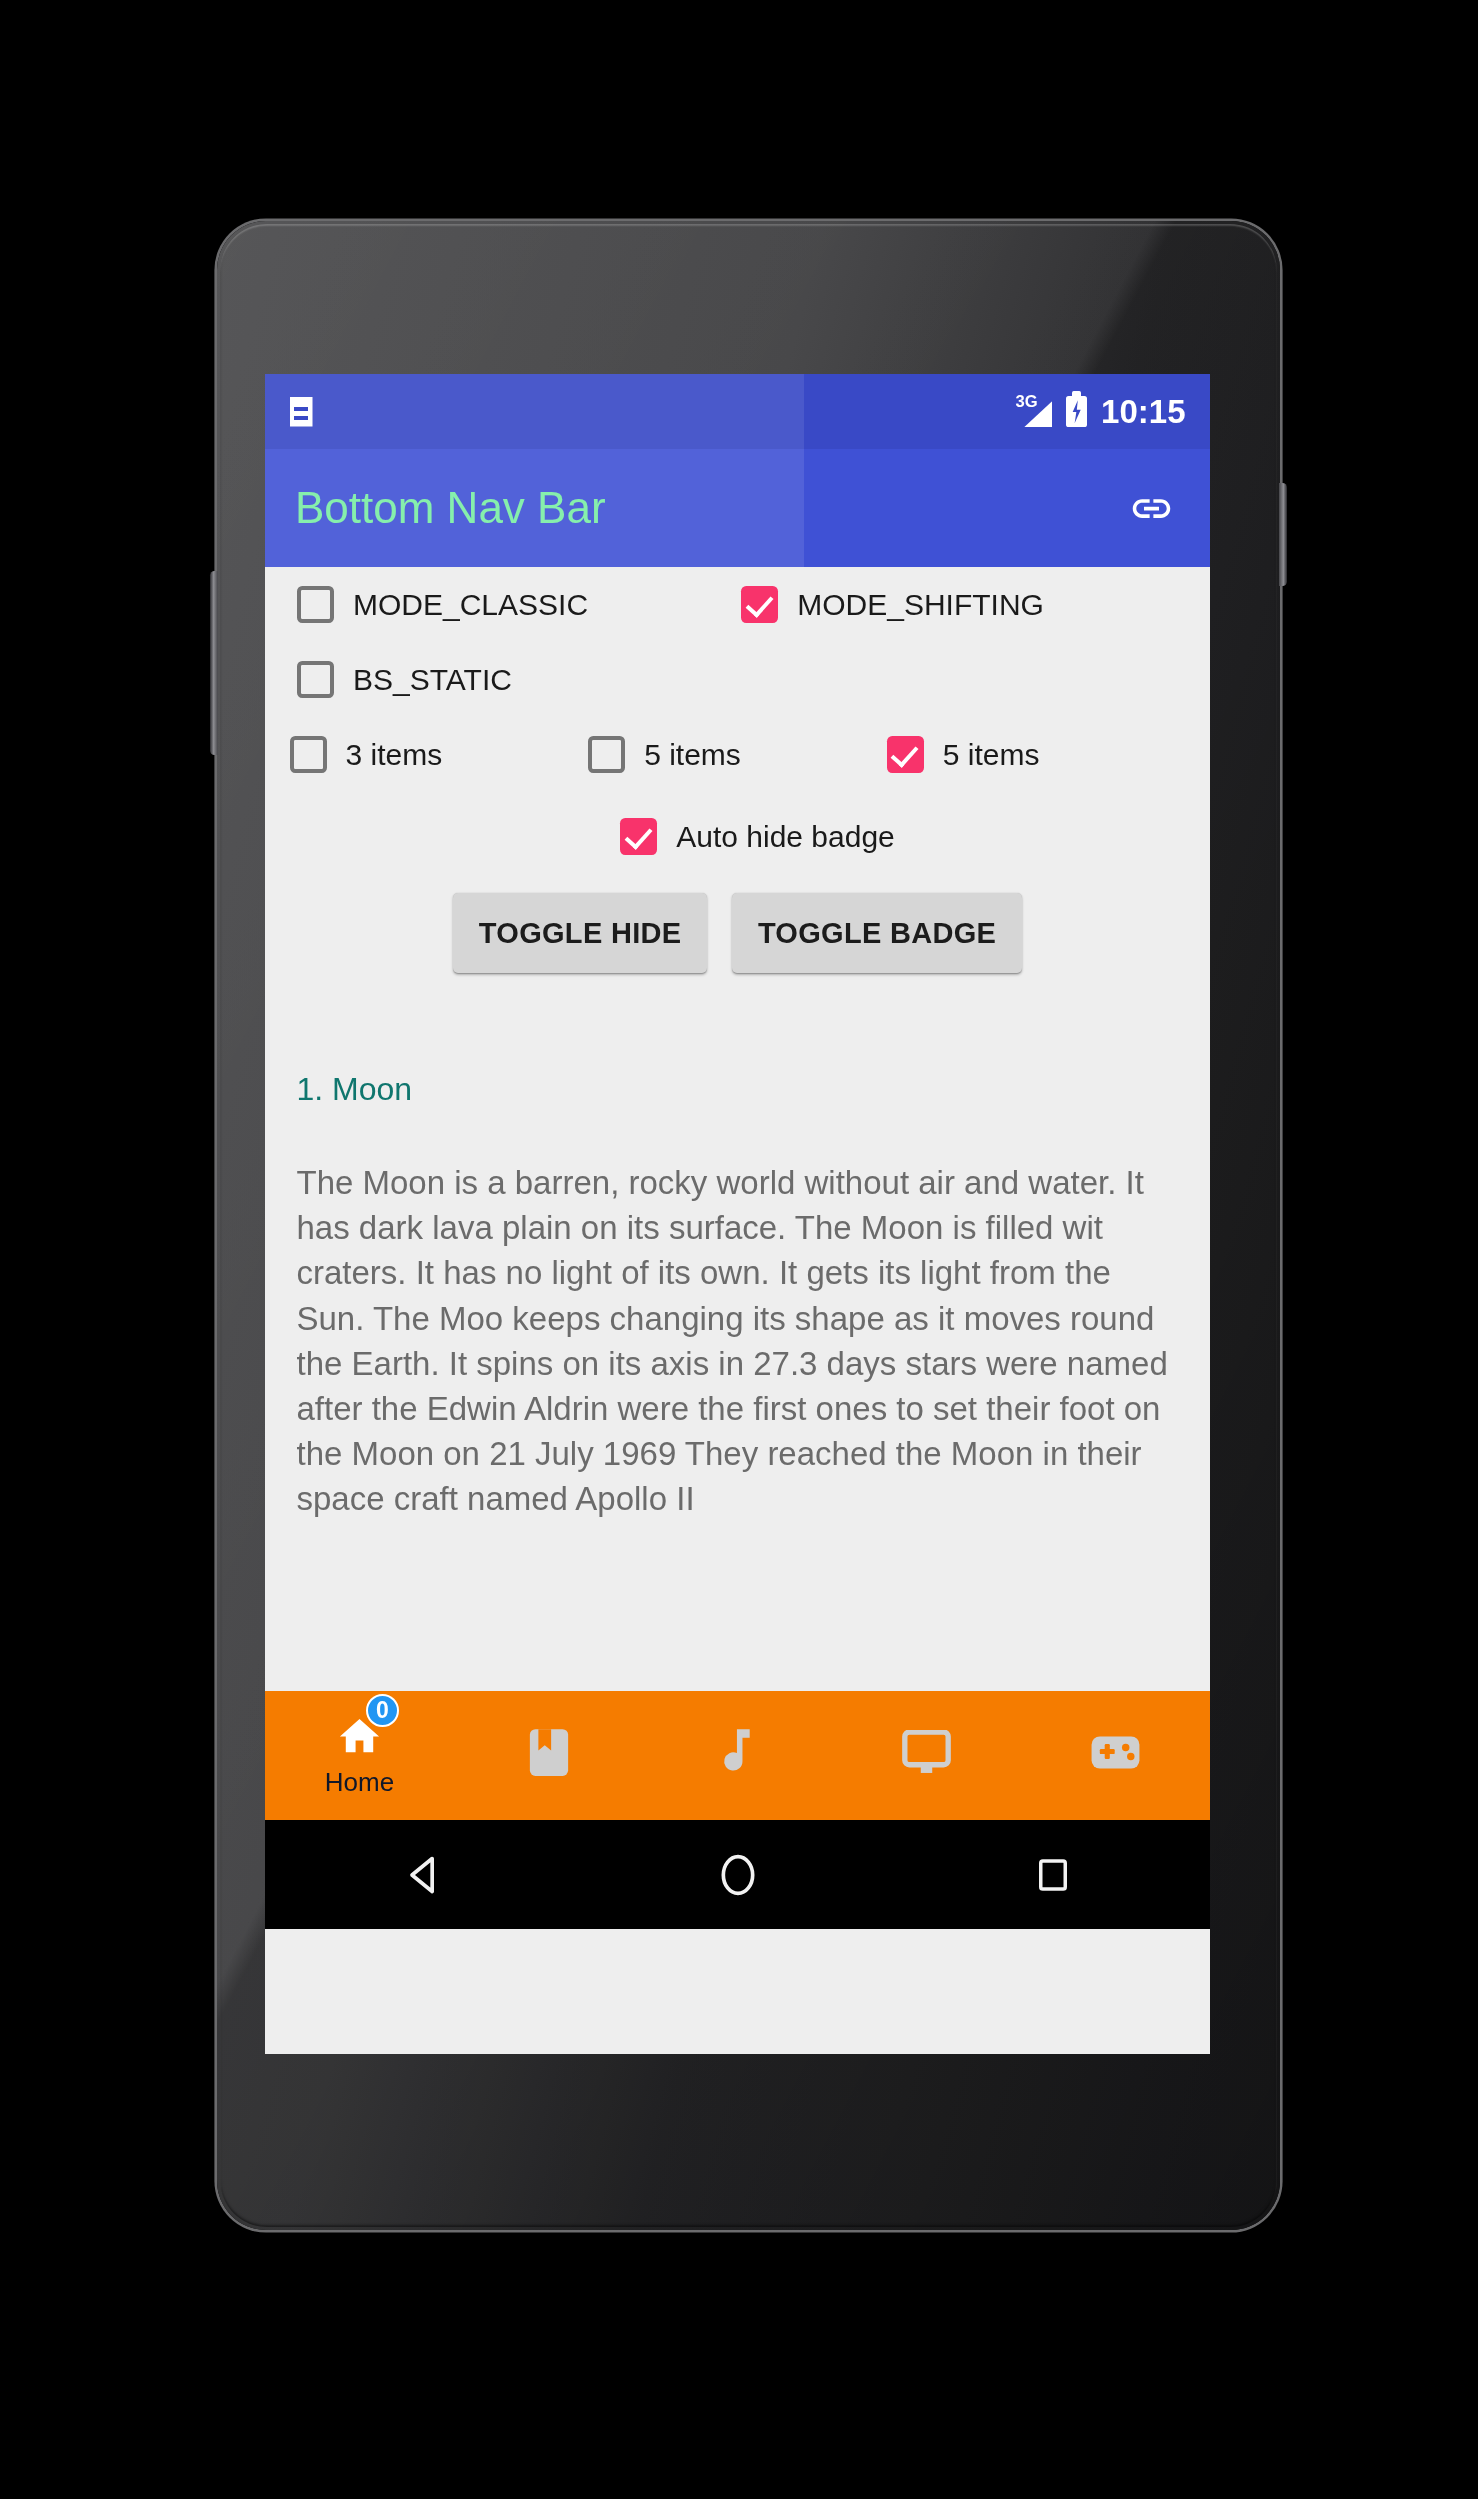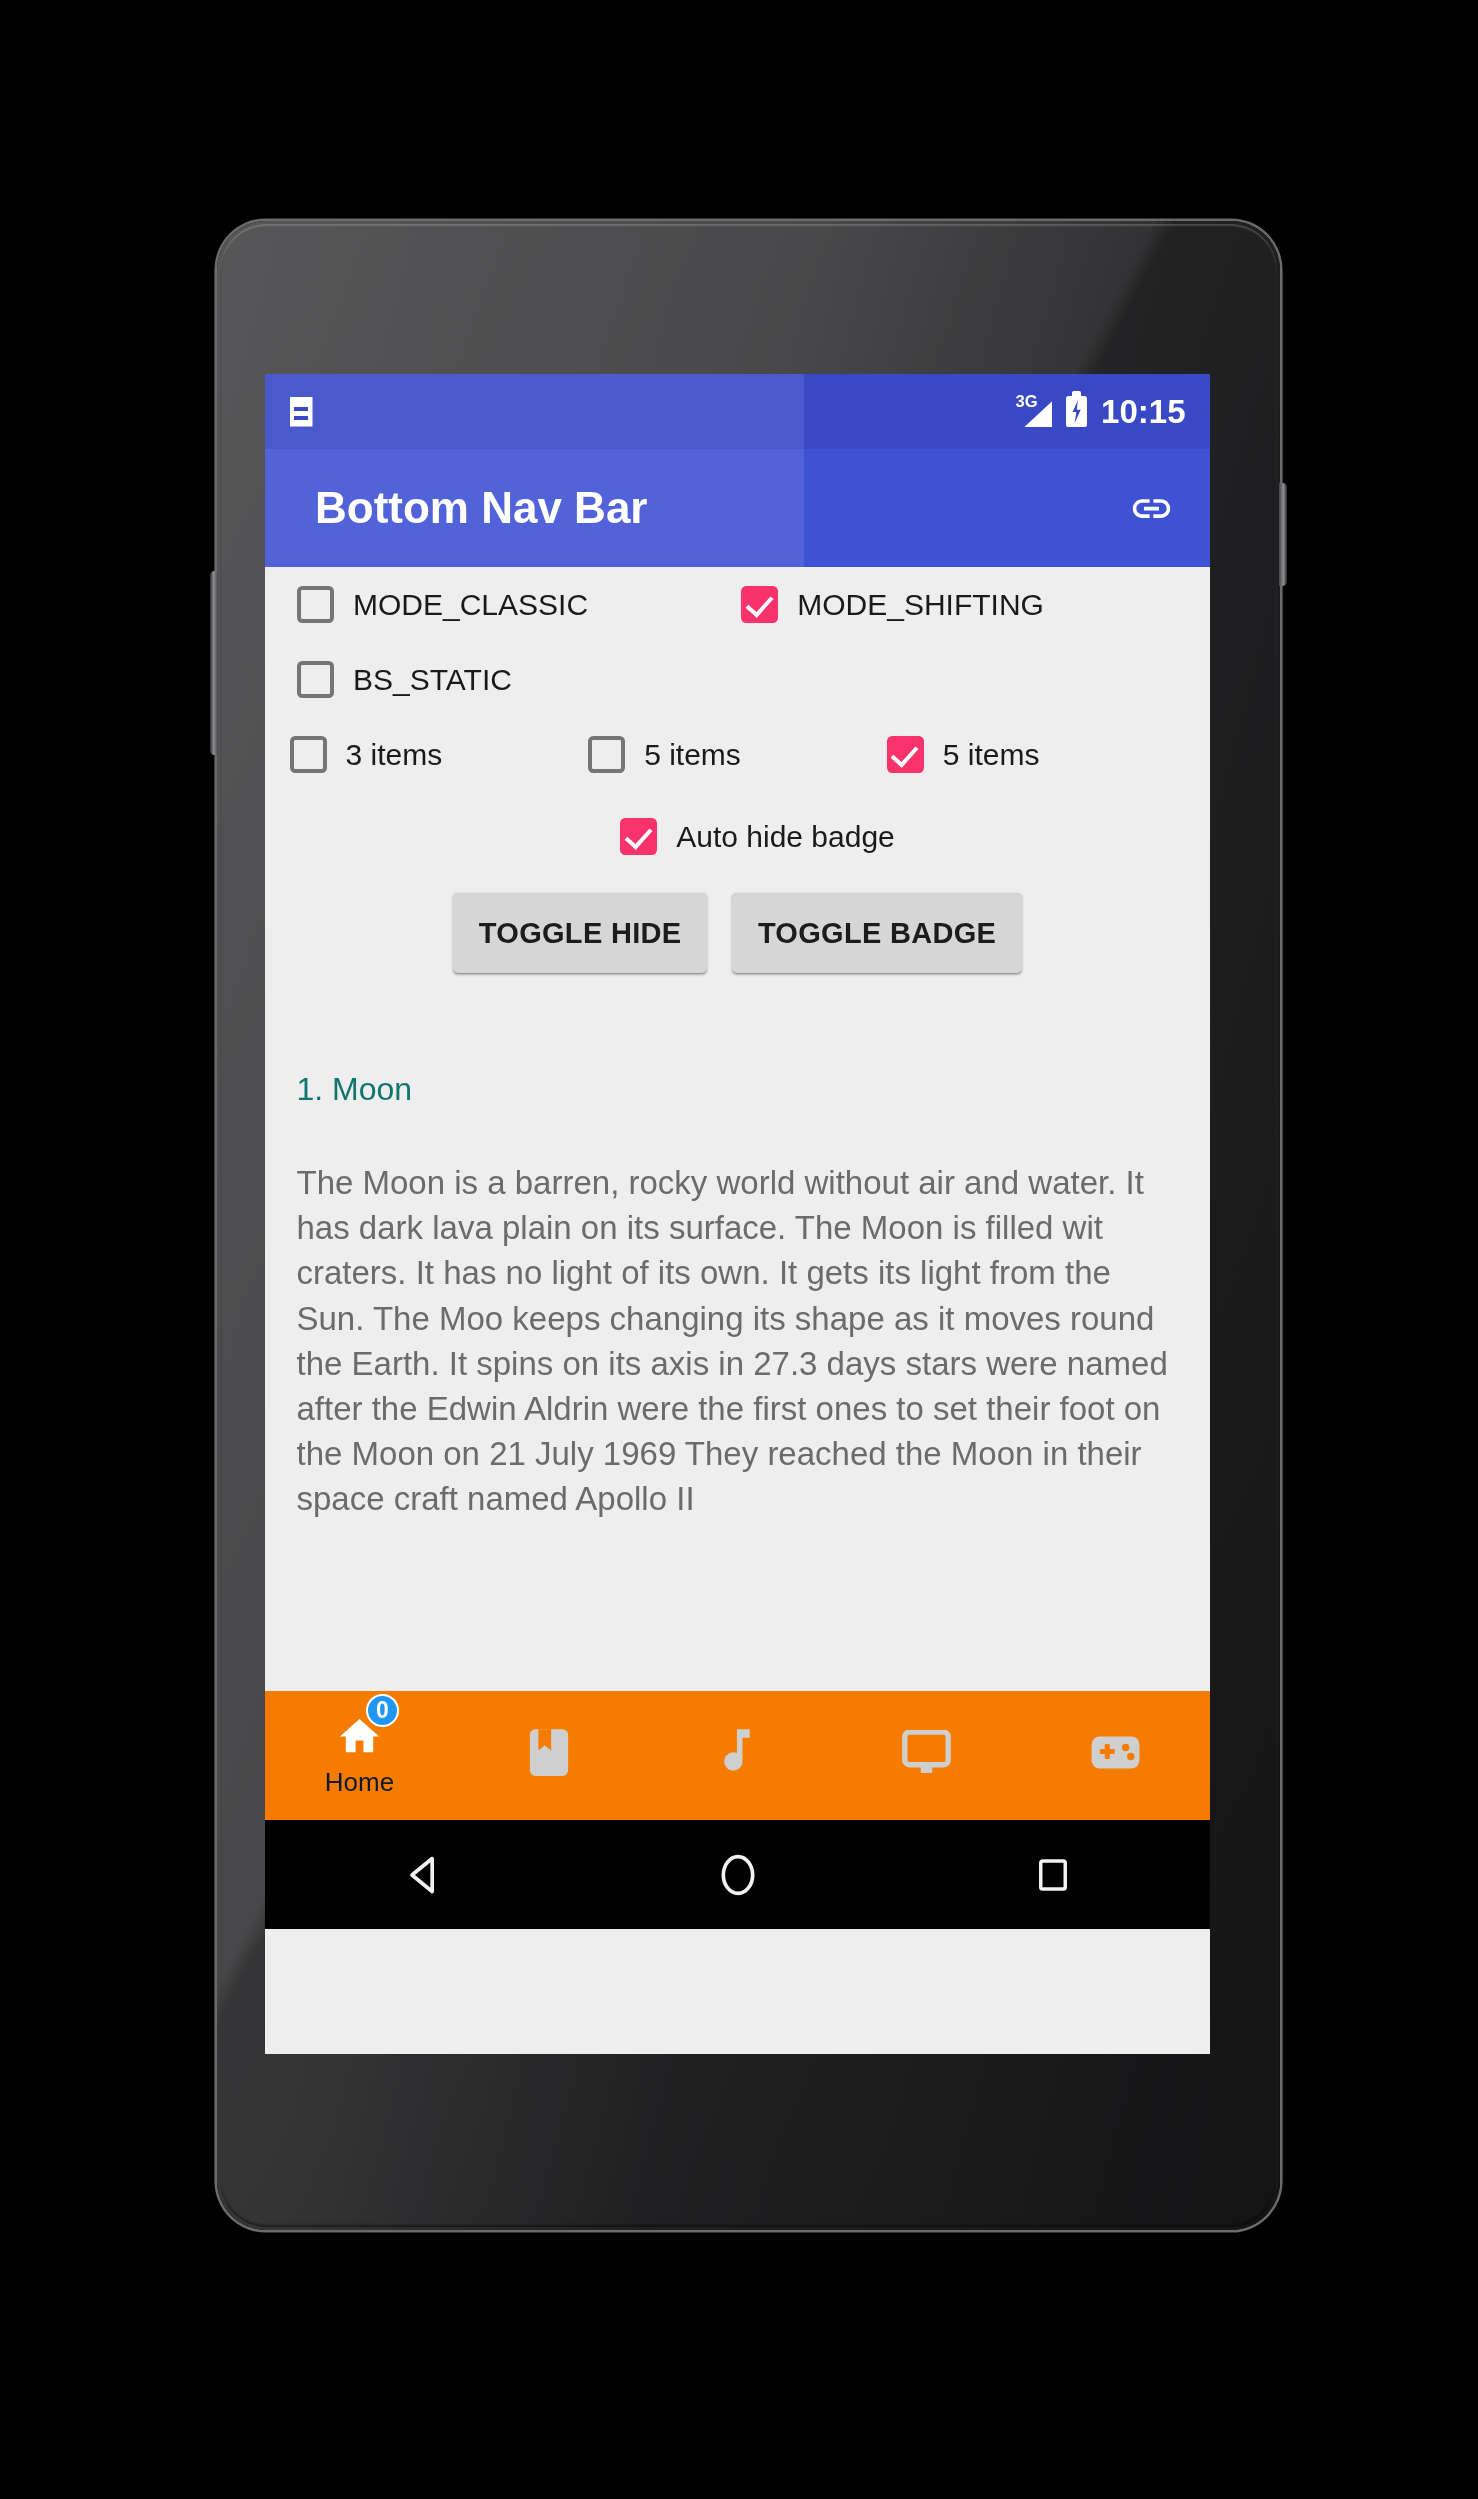--- a/index.html
+++ b/index.html
@@ -180,25 +180,24 @@
     position: relative;
     overflow: hidden;
   }
   #app-bar .ab-shade {
     position: absolute;
     left: 0; top: 0; bottom: 0; width: 57%;
     background: rgba(255,255,255,0.10);
     pointer-events: none;
   }
   #app-title {
-    color: #ffffff;
+    color: #86efac;
     font-size: 44px;
-    font-weight: bold;
+    font-weight: normal;
     z-index: 2;
-    margin-left: 20px;
   }
   #link-action {
     margin-left: auto;
     z-index: 2;
     width: 58px; height: 58px;
     display: flex; align-items: center; justify-content: center;
   }
 
   
   #content {

